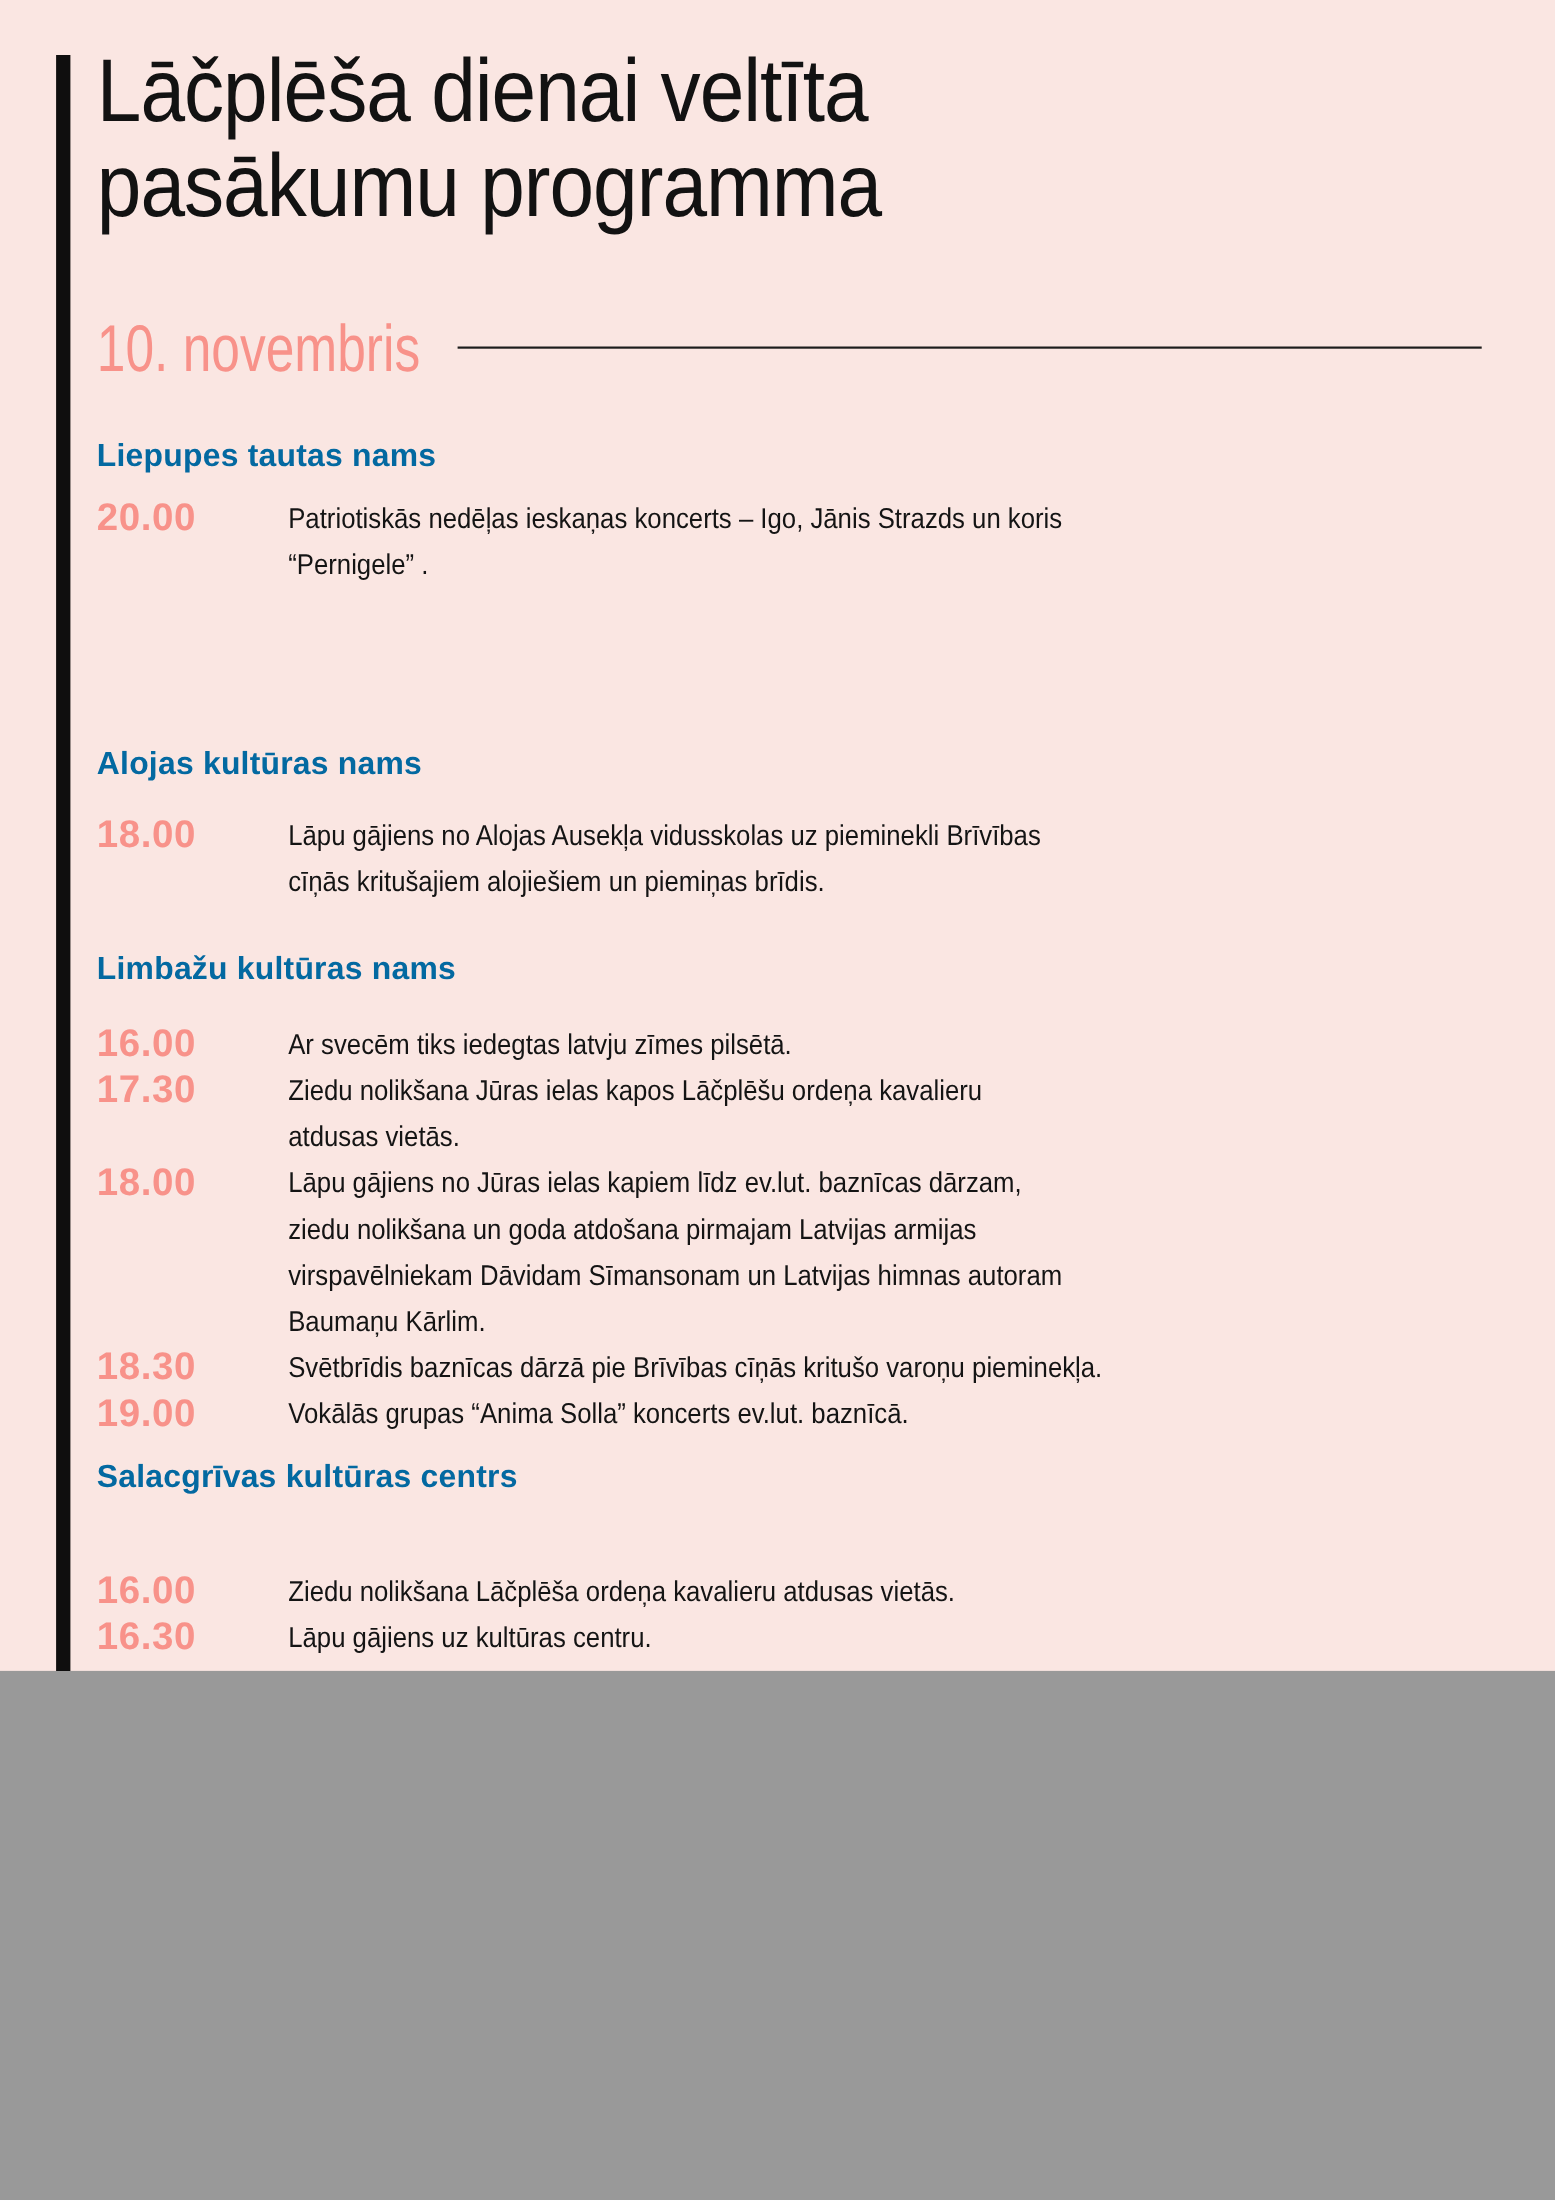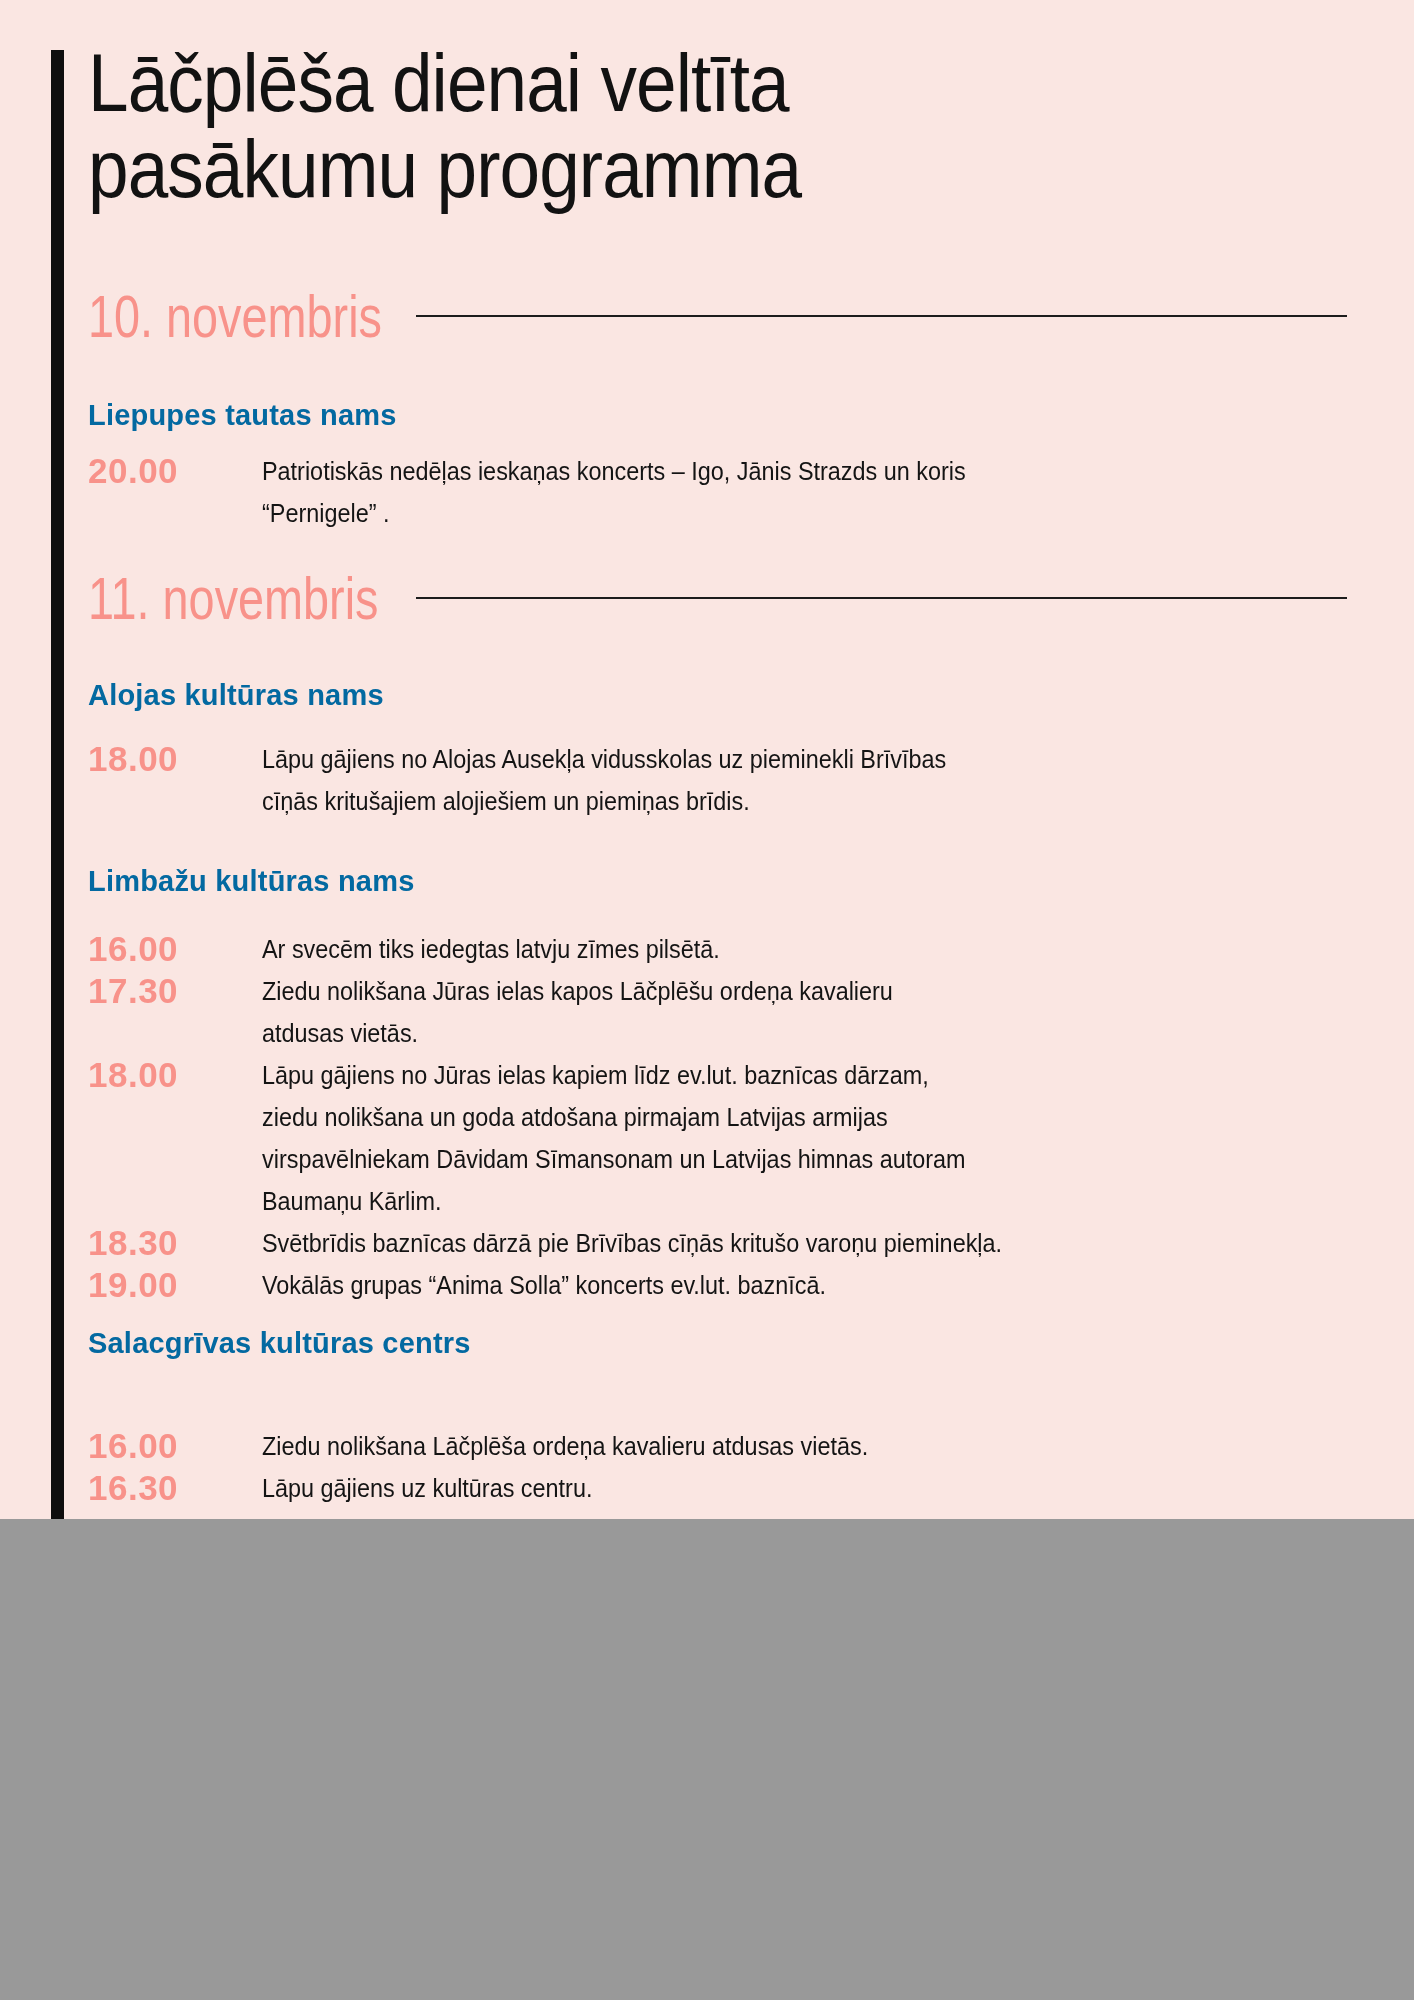--- a/index.html
+++ b/index.html
@@ -104,26 +104,20 @@
   </div>
 
   <div class="venue v1">Liepupes tautas nams</div>
   <div class="events e1">
     <div class="event">
       <div class="time">20.00</div>
       <div class="desc">Patriotiskās nedēļas ieskaņas koncerts – Igo, Jānis Strazds un koris “Pernigele” .</div>
     </div>
   </div>
 
-  <div class="date-row d2">
-    <div class="date-label">
-      <span>11. novembris</span>
-    </div>
-    <div class="date-rule"></div>
-  </div>
 
   <div class="venue v2">Alojas kultūras nams</div>
   <div class="events e2">
     <div class="event">
       <div class="time">18.00</div>
       <div class="desc">Lāpu gājiens no Alojas Ausekļa vidusskolas uz pieminekli Brīvības cīņās kritušajiem alojiešiem un piemiņas brīdis.</div>
     </div>
   </div>
 
   <div class="venue v3">Limbažu kultūras nams</div>

